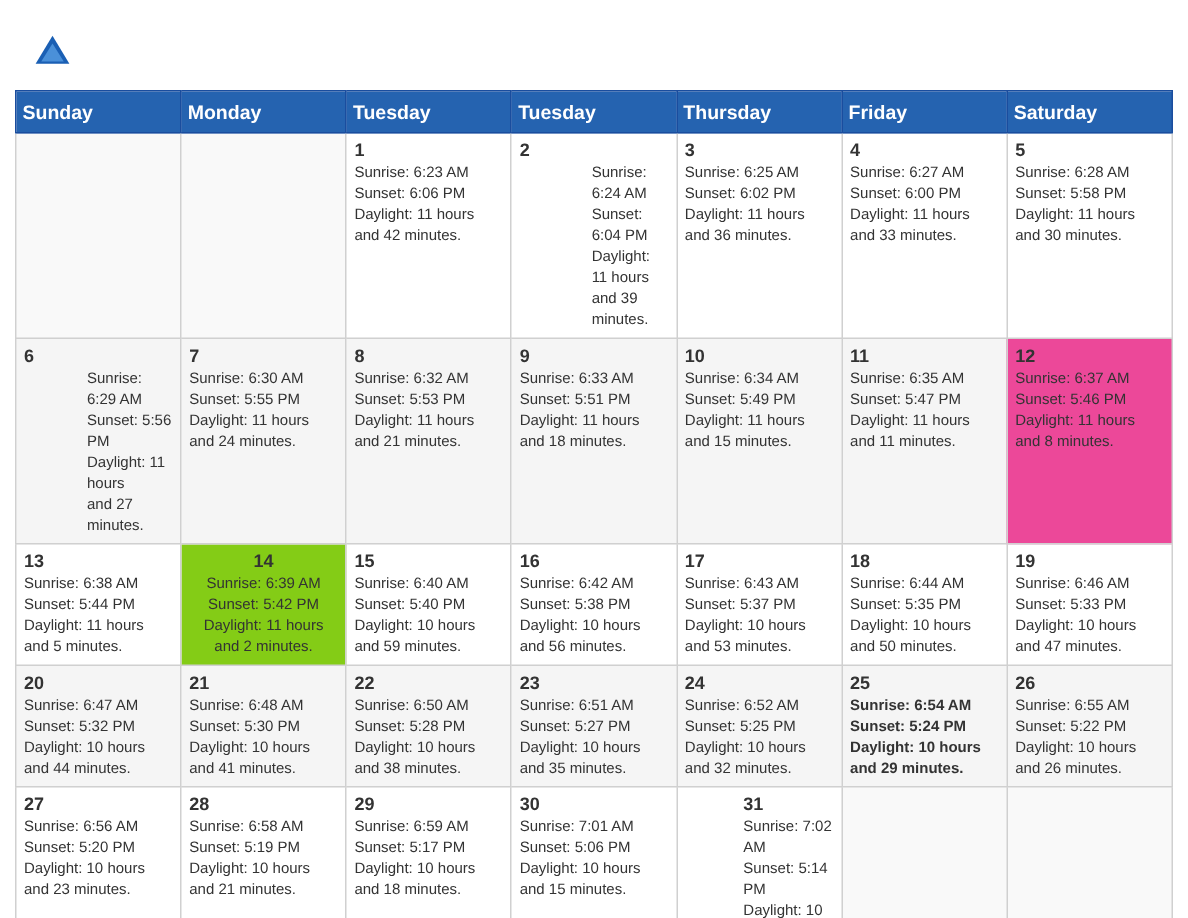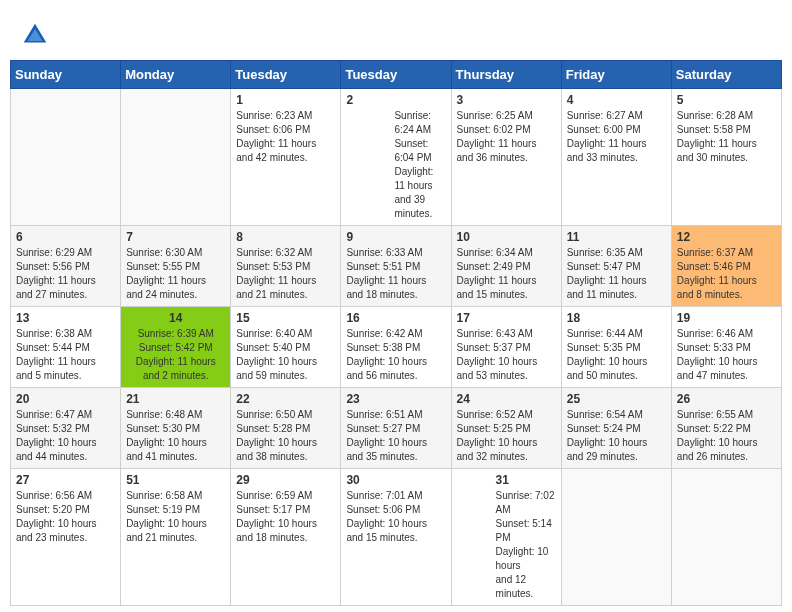--- a/index.html
+++ b/index.html
@@ -165,21 +165,21 @@
           <span class="day-number">5</span>
           <div class="day-info" style="white-space: pre-line;">Sunrise: 6:28 AM
 Sunset: 5:58 PM
 Daylight: 11 hours
 and 30 minutes.</div>
         </td>
       </tr>
       <tr>
         <td style="background: rgb(245, 245, 245);">
           <span class="day-number">6</span>
-          <div class="day-info" style="white-space: pre-line;">Sunrise: 6:29 AM
+          <div class="day-info" style="white-space: pre-line; margin-left: 42px;">Sunrise: 6:29 AM
 Sunset: 5:56 PM
 Daylight: 11 hours
 and 27 minutes.</div>
         </td>
         <td style="background: rgb(245, 245, 245);">
           <span class="day-number">7</span>
           <div class="day-info" style="white-space: pre-line;">Sunrise: 6:30 AM
 Sunset: 5:55 PM
 Daylight: 11 hours
 and 24 minutes.</div>
@@ -194,32 +194,32 @@
         <td style="background: rgb(245, 245, 245);">
           <span class="day-number">9</span>
           <div class="day-info" style="white-space: pre-line;">Sunrise: 6:33 AM
 Sunset: 5:51 PM
 Daylight: 11 hours
 and 18 minutes.</div>
         </td>
         <td style="background: rgb(245, 245, 245);">
           <span class="day-number">10</span>
           <div class="day-info" style="white-space: pre-line;">Sunrise: 6:34 AM
-Sunset: 2:49 PM
+Sunset: 5:49 PM
 Daylight: 11 hours
 and 15 minutes.</div>
         </td>
         <td style="background: rgb(245, 245, 245);">
           <span class="day-number">11</span>
           <div class="day-info" style="white-space: pre-line;">Sunrise: 6:35 AM
 Sunset: 5:47 PM
 Daylight: 11 hours
 and 11 minutes.</div>
         </td>
-        <td style="background: #fdba74;">
+        <td style="background: #ec4899;">
           <span class="day-number">12</span>
           <div class="day-info" style="white-space: pre-line;">Sunrise: 6:37 AM
 Sunset: 5:46 PM
 Daylight: 11 hours
 and 8 minutes.</div>
         </td>
       </tr>
       <tr>
         <td style="background: rgb(255, 255, 255);">
           <span class="day-number">13</span>
@@ -302,21 +302,21 @@
         </td>
         <td style="background: rgb(245, 245, 245);">
           <span class="day-number">24</span>
           <div class="day-info" style="white-space: pre-line;">Sunrise: 6:52 AM
 Sunset: 5:25 PM
 Daylight: 10 hours
 and 32 minutes.</div>
         </td>
         <td style="background: rgb(245, 245, 245);">
           <span class="day-number">25</span>
-          <div class="day-info" style="white-space: pre-line;">Sunrise: 6:54 AM
+          <div class="day-info" style="white-space: pre-line; font-weight: bold;">Sunrise: 6:54 AM
 Sunset: 5:24 PM
 Daylight: 10 hours
 and 29 minutes.</div>
         </td>
         <td style="background: rgb(245, 245, 245);">
           <span class="day-number">26</span>
           <div class="day-info" style="white-space: pre-line;">Sunrise: 6:55 AM
 Sunset: 5:22 PM
 Daylight: 10 hours
 and 26 minutes.</div>
@@ -324,21 +324,21 @@
       </tr>
       <tr>
         <td style="background: rgb(255, 255, 255);">
           <span class="day-number">27</span>
           <div class="day-info" style="white-space: pre-line;">Sunrise: 6:56 AM
 Sunset: 5:20 PM
 Daylight: 10 hours
 and 23 minutes.</div>
         </td>
         <td style="background: rgb(255, 255, 255);">
-          <span class="day-number">51</span>
+          <span class="day-number">28</span>
           <div class="day-info" style="white-space: pre-line;">Sunrise: 6:58 AM
 Sunset: 5:19 PM
 Daylight: 10 hours
 and 21 minutes.</div>
         </td>
         <td style="background: rgb(255, 255, 255);">
           <span class="day-number">29</span>
           <div class="day-info" style="white-space: pre-line;">Sunrise: 6:59 AM
 Sunset: 5:17 PM
 Daylight: 10 hours

